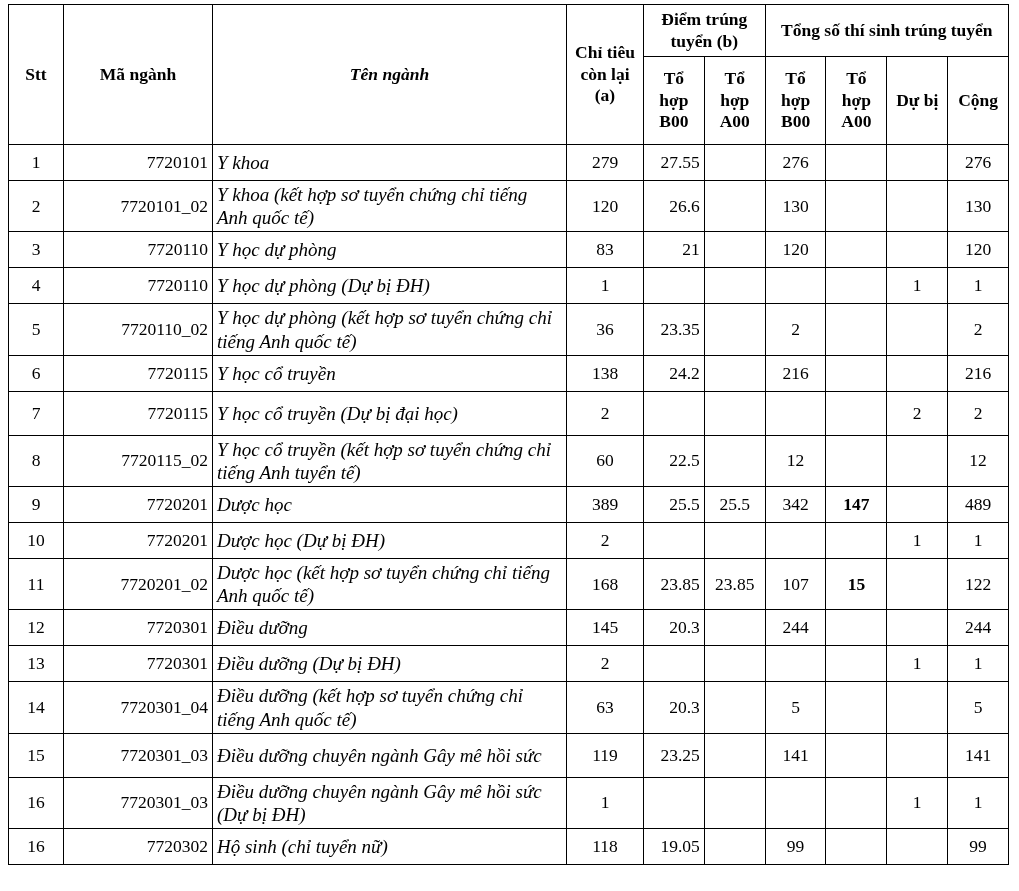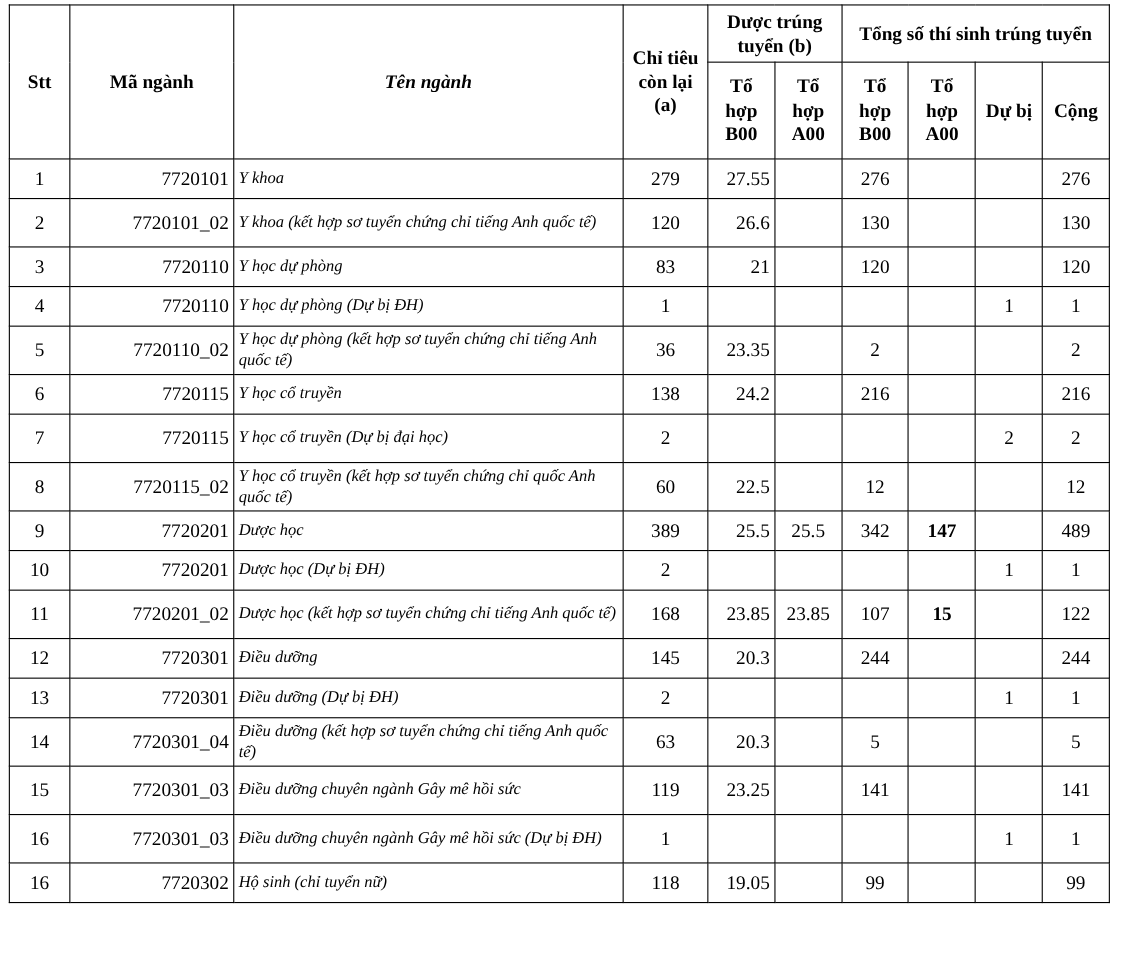--- a/index.html
+++ b/index.html
@@ -45,34 +45,34 @@
   .c-a00s     { width: 75px;  text-align: center; }
   .c-b00t     { width: 78px;  text-align: center; }
   .c-a00t     { width: 68px;  text-align: center; font-weight: bold; }
   .c-res      { width: 52px;  text-align: center; margin-top: 40px; }
   .c-sum      { width: 72px;  text-align: center; }
 
   .hdr-top { height: 52px; }
   .hdr-sub { height: 88px; }
   tbody tr { height: 36px; }
   tbody tr.tall { height: 44px; }
-  td.name-cell { font-size: 15px; }
+  td.name-cell { font-size: 19px; }
 </style>
 </head>
 <body>
 
 <div class="sheet">
   <table class="admissions">
     <thead>
       <tr class="hdr-top">
         <th class="c-stt" rowspan="2">Stt</th>
         <th class="c-code" rowspan="2">Mã ngành</th>
         <th class="c-name" rowspan="2">Tên ngành</th>
         <th class="c-quota" rowspan="2">Chỉ tiêu còn lại (a)</th>
-        <th colspan="2">Dược trúng tuyển (b)</th>
+        <th colspan="2">Điểm trúng tuyển (b)</th>
         <th colspan="4">Tổng số thí sinh trúng tuyển</th>
       </tr>
       <tr class="hdr-sub">
         <th class="c-b00s">Tổ hợp B00</th>
         <th class="c-a00s">Tổ hợp A00</th>
         <th class="c-b00t">Tổ hợp B00</th>
         <th class="c-a00t">Tổ hợp A00</th>
         <th class="c-res">Dự bị</th>
         <th class="c-sum">Cộng</th>
       </tr>
@@ -158,21 +158,21 @@
           <td class="c-b00s"></td>
           <td class="c-a00s"></td>
           <td class="c-b00t"></td>
           <td class="c-a00t"></td>
           <td class="c-res">2</td>
           <td class="c-sum">2</td>
         </tr>
         <tr class="tall">
           <td class="c-stt">8</td>
           <td class="c-code">7720115_02</td>
-          <td class="c-name name-cell">Y học cổ truyền (kết hợp sơ tuyển chứng chỉ quốc Anh quốc tế)</td>
+          <td class="c-name name-cell">Y học cổ truyền (kết hợp sơ tuyển chứng chỉ tiếng Anh tuyển tế)</td>
           <td class="c-quota">60</td>
           <td class="c-b00s">22.5</td>
           <td class="c-a00s"></td>
           <td class="c-b00t">12</td>
           <td class="c-a00t"></td>
           <td class="c-res"></td>
           <td class="c-sum">12</td>
         </tr>
         <tr>
           <td class="c-stt">9</td>

